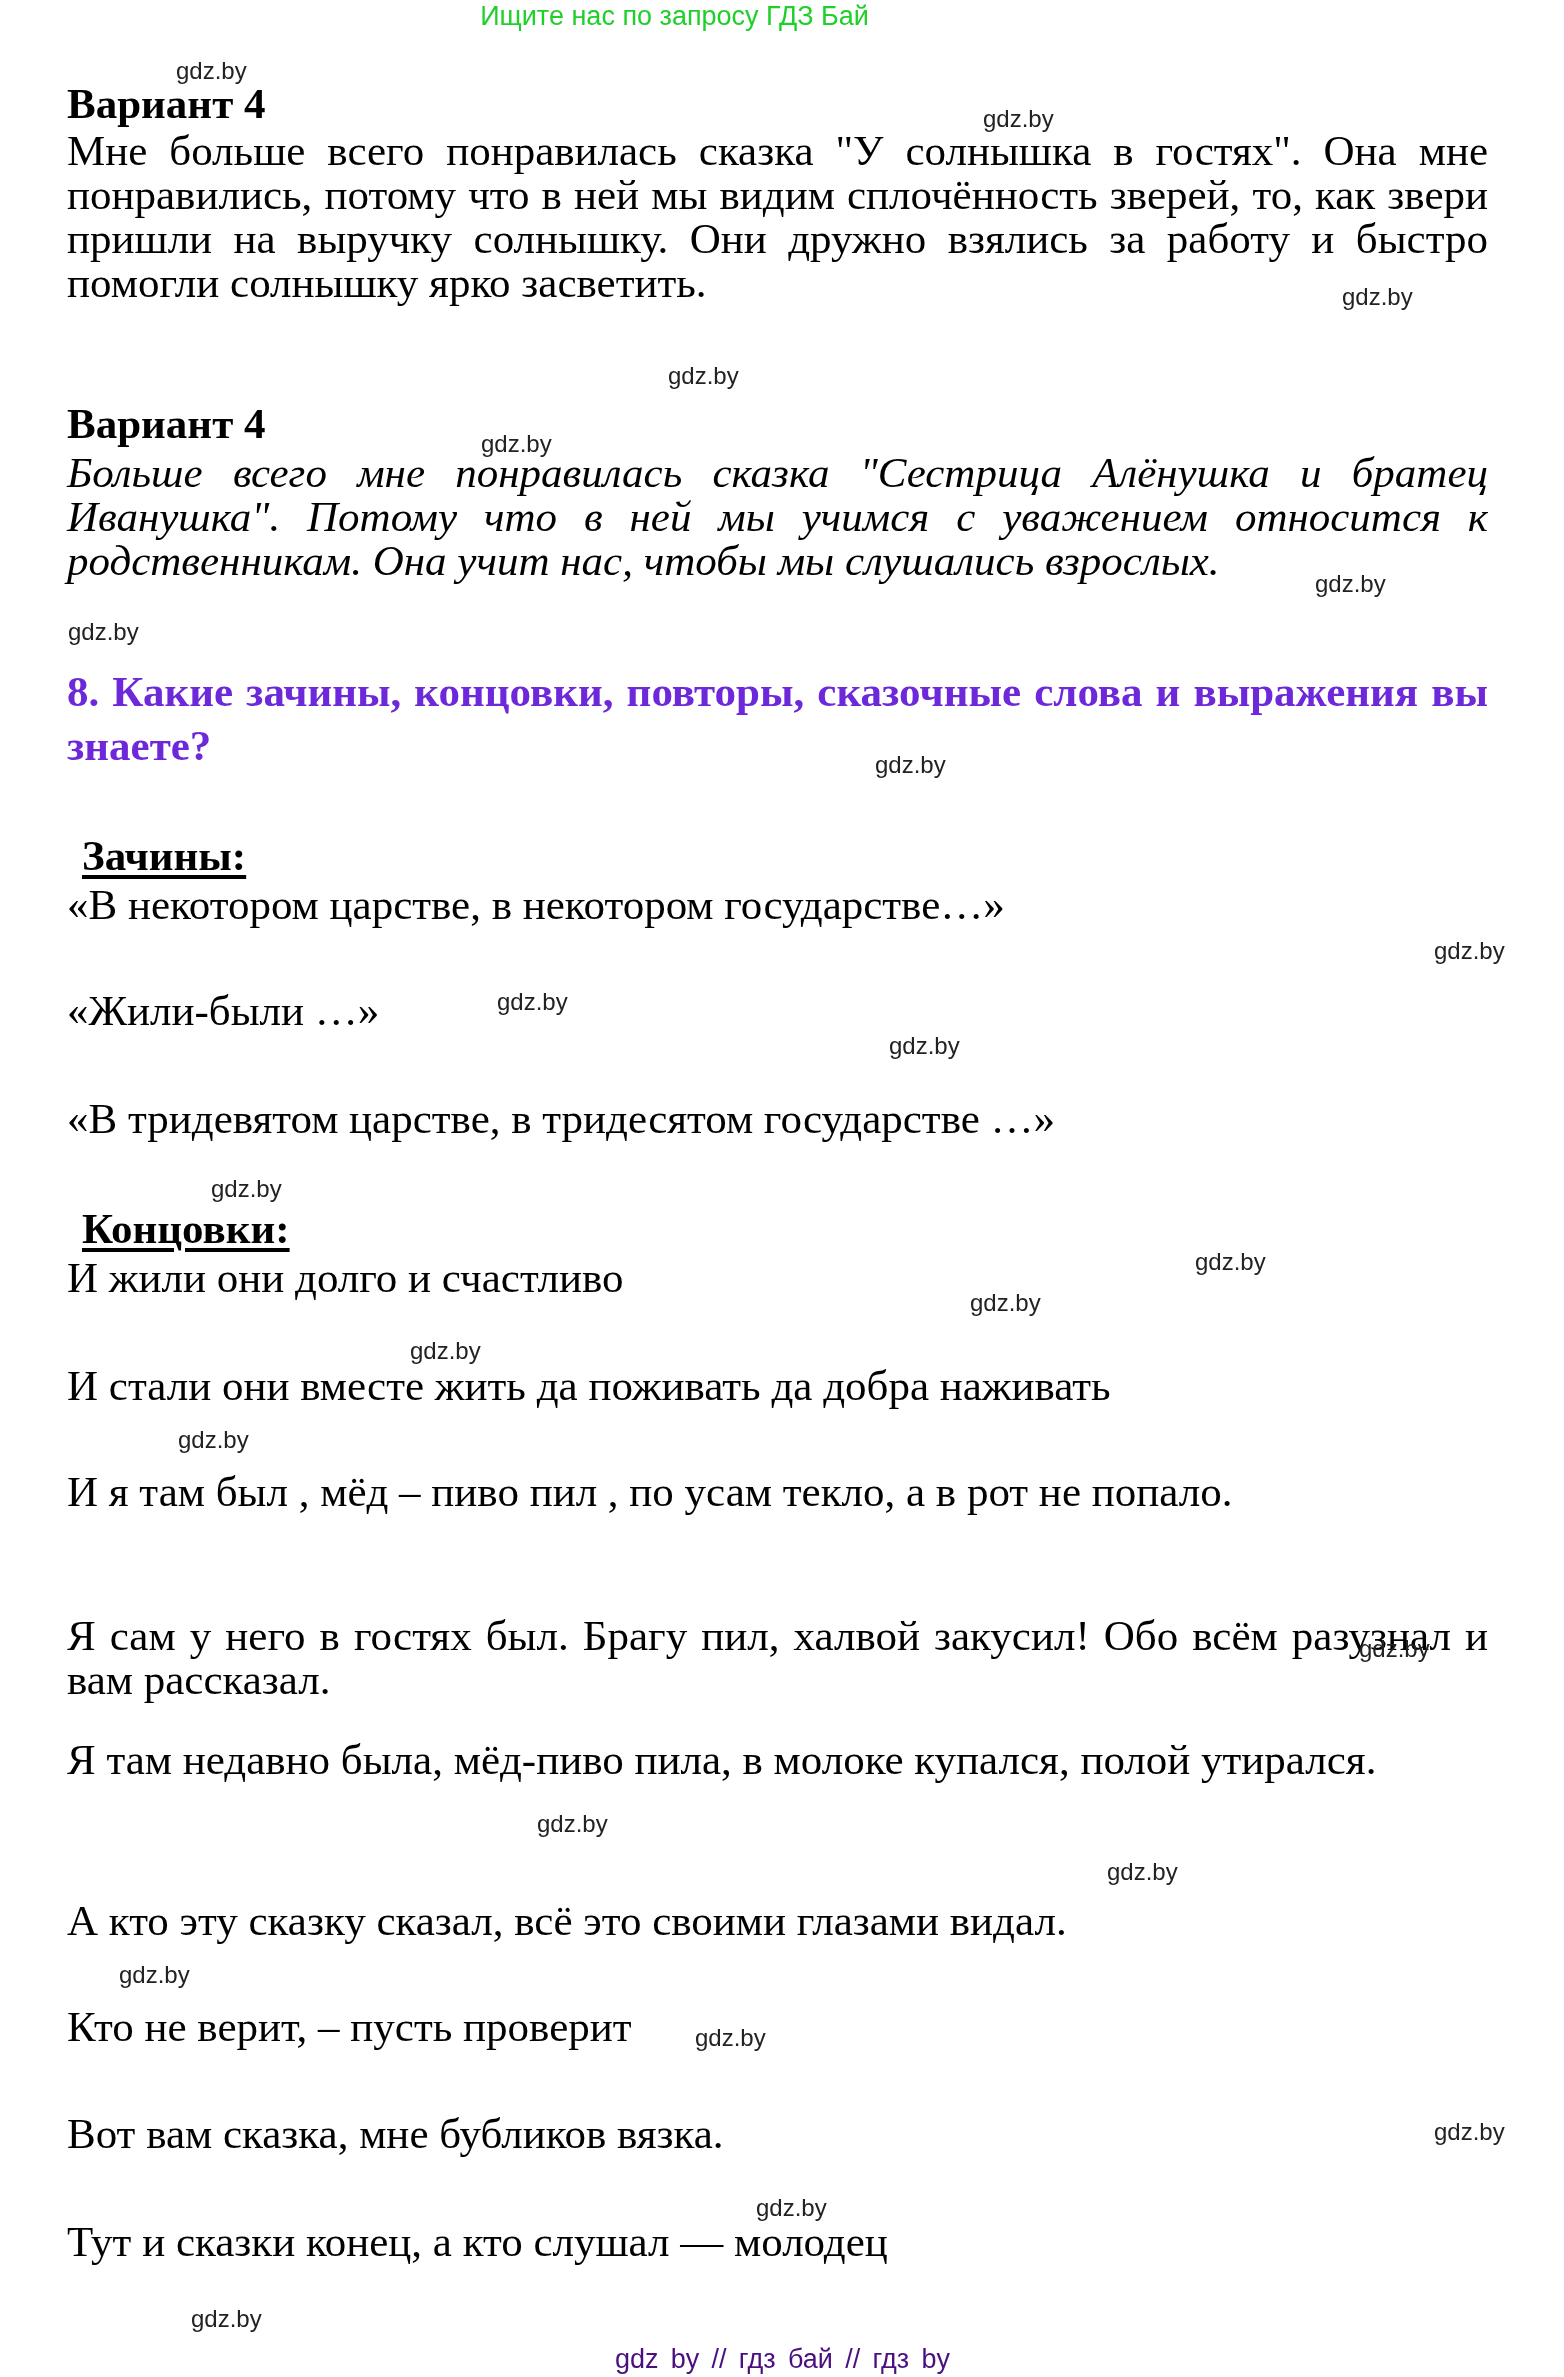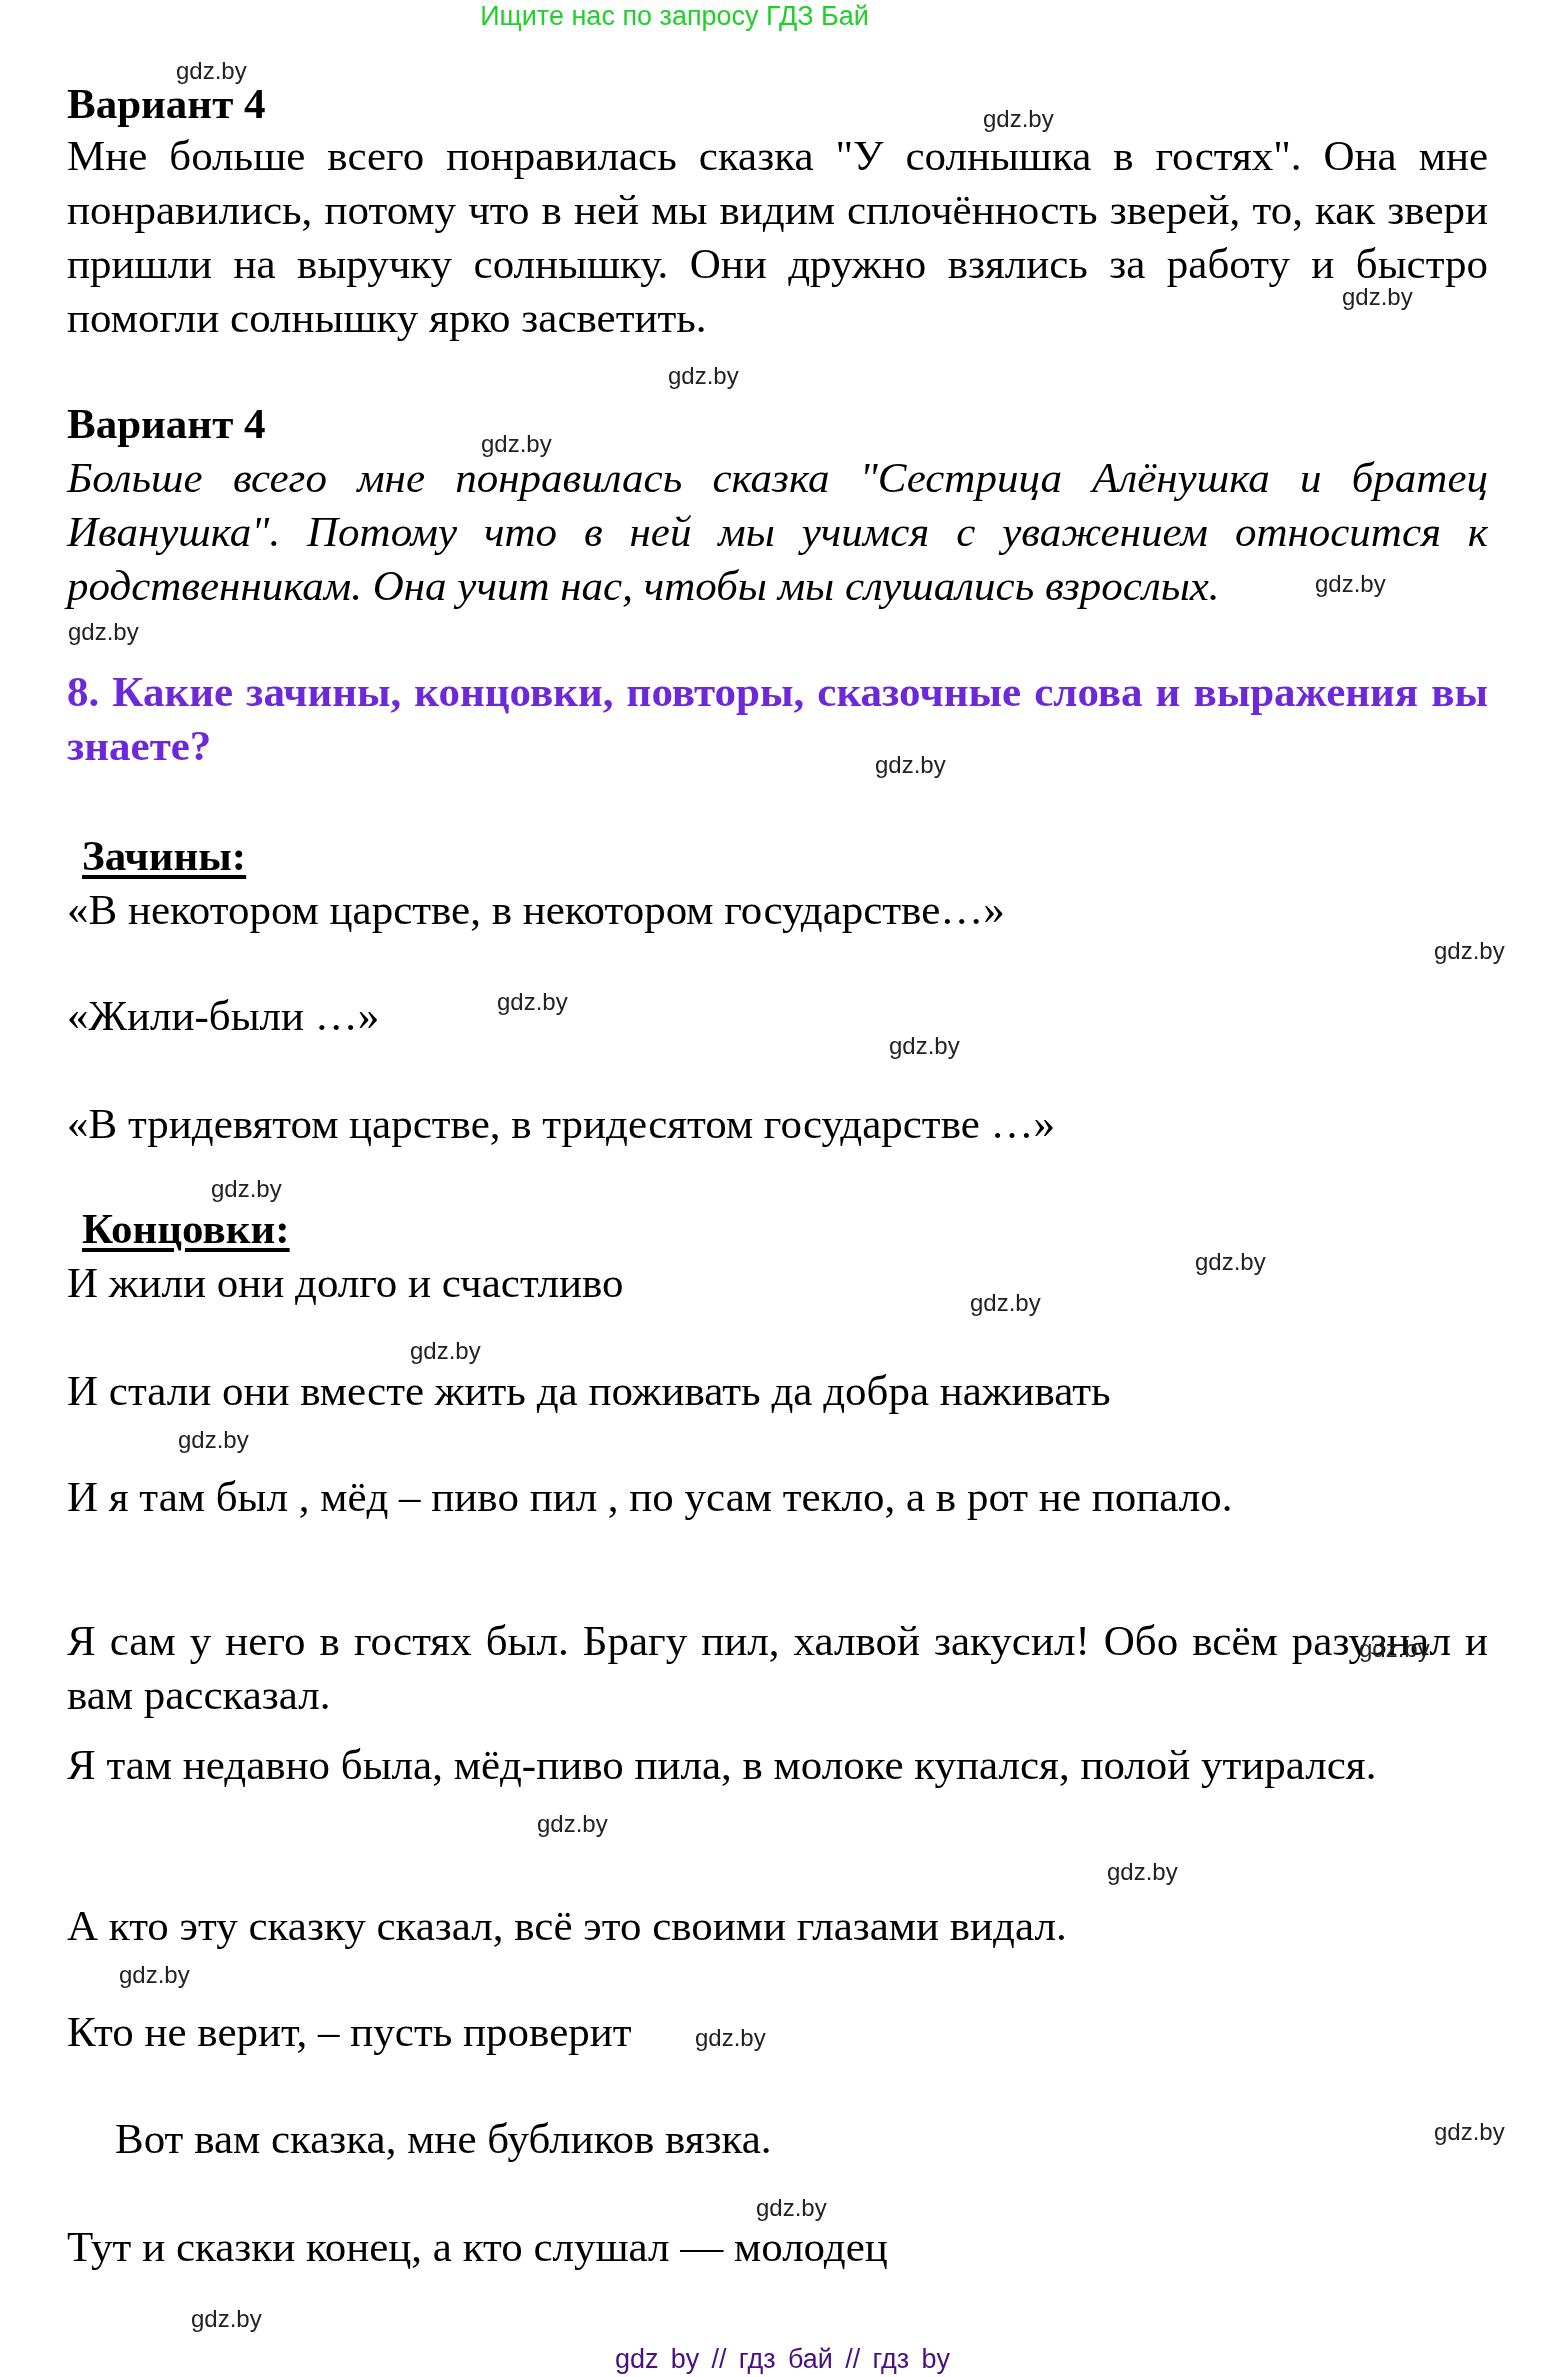--- a/index.html
+++ b/index.html
@@ -9,21 +9,21 @@
     font-family: "Liberation Sans", sans-serif; font-size: 27px; line-height: 32px;
     color: #1fcf2a;
   }
   .footer {
     position: absolute; left: 0; top: 2343px; width: 1565px; text-align: center;
     font-family: "Liberation Sans", sans-serif; font-size: 27px; line-height: 32px;
     color: #4a1080; word-spacing: 4.8px;
   }
   .p {
     position: absolute; left: 67px; width: 1421px;
-    font-family: "Liberation Serif", serif; font-size: 43px; line-height: 54px;
+    font-family: "Liberation Serif", serif; font-size: 43px; line-height: 44px;
     color: #000; text-align: justify;
   }
   .p.nojust { text-align: left; }
   .title {
     position: absolute; left: 67px; font-family: "Liberation Serif", serif;
     font-size: 43px; line-height: 51px; font-weight: bold; color: #000;
   }
   .question {
     position: absolute; left: 67px; width: 1421px; font-family: "Liberation Serif", serif;
     font-size: 43px; line-height: 54px; font-weight: bold; 
@@ -58,21 +58,21 @@
 <div class="p nojust" style="top:1097px;">«В тридевятом царстве, в тридесятом государстве …»</div>
 
 <div class="section" style="top:1203px;">Концовки:</div>
 <div class="p nojust" style="top:1256px;">И жили они долго и счастливо</div>
 <div class="p nojust" style="top:1364px;">И стали они вместе жить да поживать да добра наживать</div>
 <div class="p nojust" style="top:1470px;">И я там был , мёд – пиво пил , по усам текло, а в рот не попало.</div>
 <div class="p" style="top:1578px;margin-top:36px;">Я сам у него в гостях был. Брагу пил, халвой закусил! Обо всём разузнал и вам рассказал.</div>
 <div class="p" style="top:1738px;">Я там недавно была, мёд-пиво пила, в молоке купался, полой утирался.</div>
 <div class="p nojust" style="top:1899px;">А кто эту сказку сказал, всё это своими глазами видал.</div>
 <div class="p nojust" style="top:2005px;">Кто не верит, – пусть проверит</div>
-<div class="p nojust" style="top:2112px;margin-left:48px;">Вот вам сказка, мне бубликов вязка.</div>
+<div class="p nojust" style="top:2112px;">Вот вам сказка, мне бубликов вязка.</div>
 <div class="p nojust" style="top:2220px;">Тут и сказки конец, а кто слушал — молодец</div>
 
 <div class="wm" style="left:176px;top:57px;">gdz.by</div>
 <div class="wm" style="left:983px;top:105px;">gdz.by</div>
 <div class="wm" style="left:1342px;top:283px;">gdz.by</div>
 <div class="wm" style="left:668px;top:362px;">gdz.by</div>
 <div class="wm" style="left:481px;top:430px;">gdz.by</div>
 <div class="wm" style="left:1315px;top:570px;">gdz.by</div>
 <div class="wm" style="left:68px;top:618px;">gdz.by</div>
 <div class="wm" style="left:875px;top:751px;">gdz.by</div>

